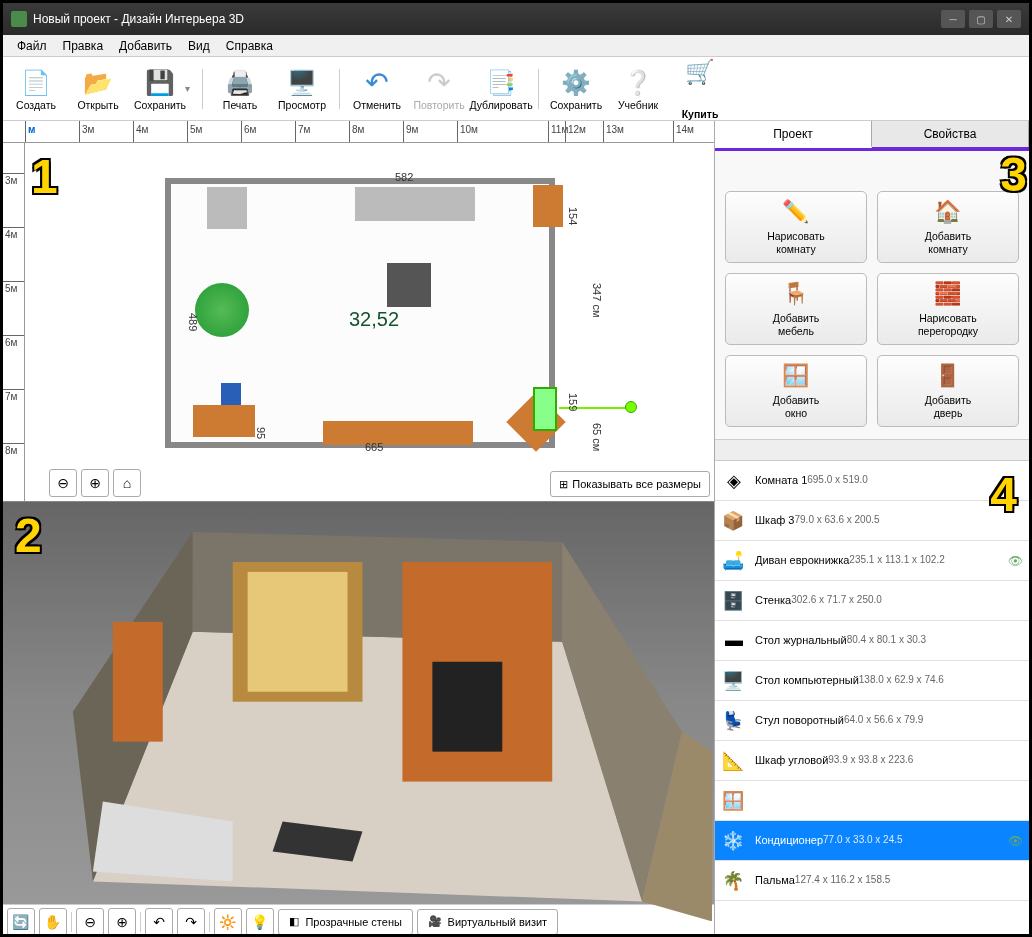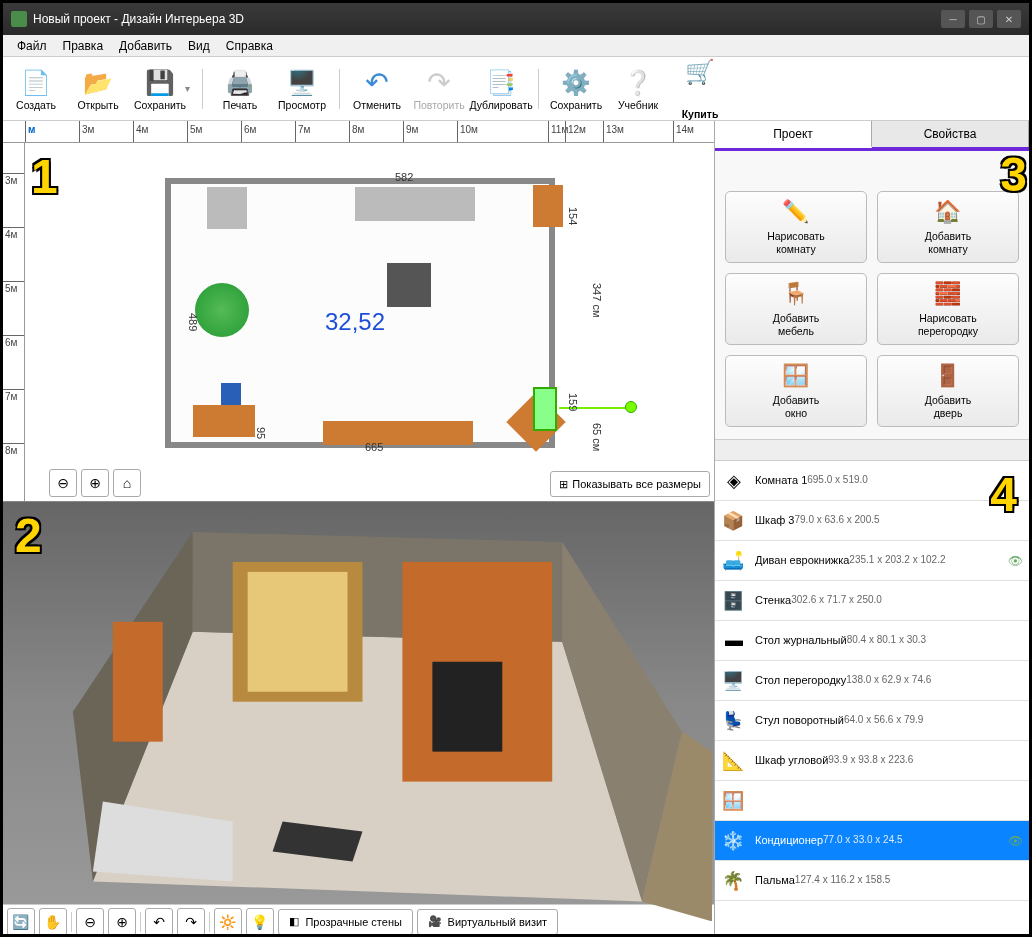--- a/index.html
+++ b/index.html
@@ -28,21 +28,21 @@
 .ruler-h .m-tick { color: #06c; font-weight: bold; }
 
 .plan-container { flex: 0 0 358px; display: flex; position: relative; }
 .ruler-v { width: 22px; background: #fff; border-right: 1px solid #999; position: relative; font-size: 10px; }
 .ruler-v .tick { position: absolute; left: 0; width: 100%; border-top: 1px solid #666; padding-left: 2px; padding-top: 1px; color: #444; }
 .plan-area { flex: 1; background: #fff; position: relative; overflow: hidden; }
 
 .marker { position: absolute; font-size: 48px; font-weight: bold; color: #ffd400; text-shadow: -2px -2px 0 #000, 2px -2px 0 #000, -2px 2px 0 #000, 2px 2px 0 #000; z-index: 50; pointer-events: none; }
 
 .room-rect { position: absolute; left: 140px; top: 35px; width: 390px; height: 270px; border: 6px solid #888; background: #fcfcfc; }
-.room-area { position: absolute; left: 300px; top: 165px; font-size: 24px; color: #1d4ed8; }
+.room-area { position: absolute; left: 324px; top: 165px; font-size: 20px; color: #14532d; }
 .dim-label { position: absolute; font-size: 11px; color: #333; }
 
 .plan-ctl { position: absolute; bottom: 4px; display: flex; gap: 4px; }
 .plan-ctl.left { left: 24px; }
 .sqbtn { width: 28px; height: 28px; border: 1px solid #aaa; background: #fff; border-radius: 3px; display: flex; align-items: center; justify-content: center; font-size: 14px; cursor: pointer; }
 .show-dims { position: absolute; right: 4px; bottom: 4px; height: 26px; border: 1px solid #aaa; background: #fff; border-radius: 3px; padding: 0 8px; font-size: 11px; display: flex; align-items: center; gap: 4px; cursor: pointer; }
 
 .view3d { flex: 1; background: linear-gradient(#666 0%, #888 50%, #999 100%); position: relative; border-top: 1px solid #888; }
 
 .bottom-toolbar { height: 34px; background: #fff; border-top: 1px solid #ccc; display: flex; align-items: center; padding: 0 4px; gap: 4px; }
@@ -313,42 +313,42 @@
           <div class="oicon">📦</div>
           <div class="otext">
             <div class="oname">Шкаф 3</div>
             <div class="odim">79.0 x 63.6 x 200.5</div>
           </div>
         </div>
         <div class="objitem">
           <div class="oicon">🛋️</div>
           <div class="otext">
             <div class="oname">Диван еврокнижка</div>
-            <div class="odim">235.1 x 203.2 x 102.2</div>
+            <div class="odim">235.1 x 113.1 x 102.2</div>
           </div>
           <div class="eye">👁</div>
         </div>
         <div class="objitem">
           <div class="oicon">🗄️</div>
           <div class="otext">
             <div class="oname">Стенка</div>
             <div class="odim">302.6 x 71.7 x 250.0</div>
           </div>
         </div>
         <div class="objitem">
           <div class="oicon">▬</div>
           <div class="otext">
             <div class="oname">Стол журнальный</div>
             <div class="odim">80.4 x 80.1 x 30.3</div>
           </div>
         </div>
         <div class="objitem">
           <div class="oicon">🖥️</div>
           <div class="otext">
-            <div class="oname">Стол перегородку</div>
+            <div class="oname">Стол компьютерный</div>
             <div class="odim">138.0 x 62.9 x 74.6</div>
           </div>
         </div>
         <div class="objitem">
           <div class="oicon">💺</div>
           <div class="otext">
             <div class="oname">Стул поворотный</div>
             <div class="odim">64.0 x 56.6 x 79.9</div>
           </div>
         </div>

